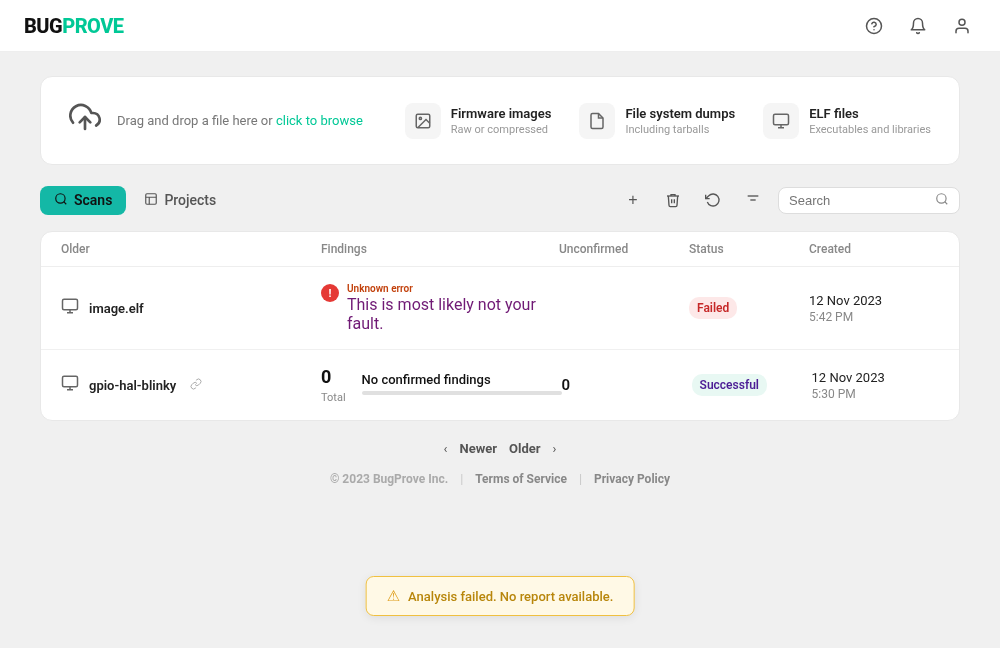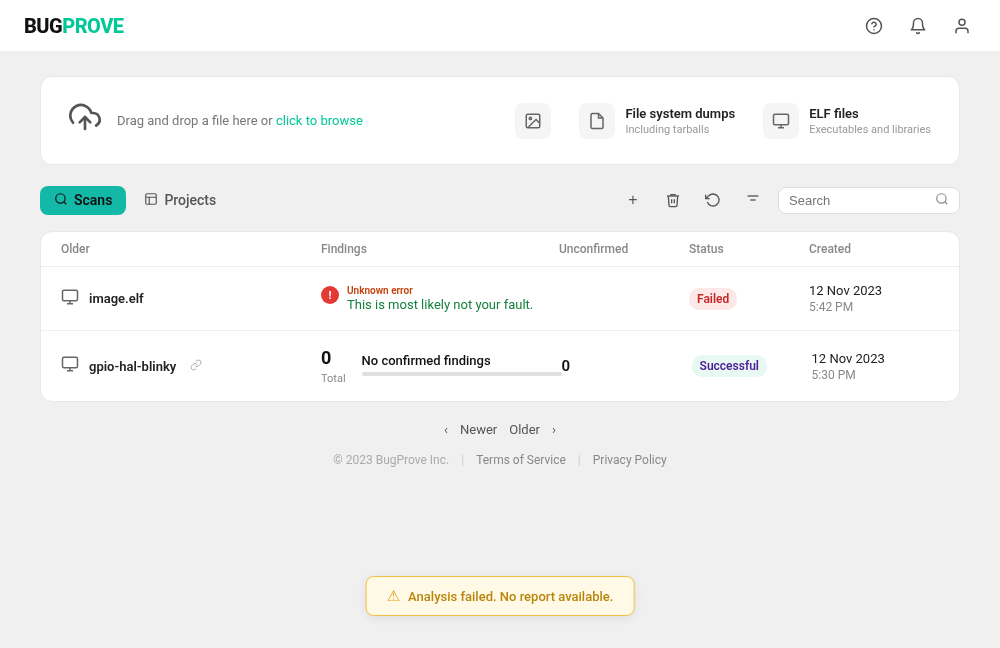--- a/index.html
+++ b/index.html
@@ -239,22 +239,22 @@
       font-weight: 700;
       flex-shrink: 0;
       margin-top: 1px;
     }
     .finding-title {
       font-weight: 600;
       font-size: 10px;
       color: #c2410c;
     }
     .finding-sub {
-      font-size: 13px;
-      color: #15803d;
+      font-size: 16px;
+      color: #701a75;
       margin-top: 1px;
     }
     .finding-count {
       display: flex;
       flex-direction: column;
       gap: 4px;
     }
     .finding-count-num {
       font-size: 18px;
       font-weight: 700;
@@ -318,32 +318,33 @@
       gap: 12px;
       margin-top: 20px;
       font-size: 13px;
       color: #555;
     }
     .page-btn {
       cursor: pointer;
       color: #555;
       font-size: 13px;
     }
-    .page-label { font-weight: 400; }
+    .page-label { font-weight: 700; }
 
     
     .footer {
       text-align: center;
       margin-top: 16px;
       font-size: 12px;
       color: #aaa;
       display: flex;
       align-items: center;
       justify-content: center;
       gap: 12px;
+      font-weight: bold;
     }
     .footer-link {
       color: #888;
       cursor: pointer;
       text-decoration: none;
     }
     .footer-sep { color: #ccc; }
 
     
     .toast {
@@ -413,20 +414,24 @@
       </div>
     </div>
     <div class="upload-types">
       <div class="upload-type-item">
         <div class="upload-type-icon">
           <svg width="18" height="18" viewBox="0 0 24 24" fill="none" stroke="#666" stroke-width="2">
             <rect x="3" y="3" width="18" height="18" rx="2"></rect>
               <circle cx="8.5" cy="8.5" r="1.5"></circle>
               <polyline points="21 15 16 10 5 21"></polyline>
           </svg>
+        </div>
+        <div>
+          <div class="upload-type-label">Firmware images</div>
+          <div class="upload-type-sub">Raw or compressed</div>
         </div>
       </div>
       <div class="upload-type-item">
         <div class="upload-type-icon">
           <svg width="18" height="18" viewBox="0 0 24 24" fill="none" stroke="#666" stroke-width="2">
             <path d="M14 2H6a2 2 0 00-2 2v16a2 2 0 002 2h12a2 2 0 002-2V8z"></path>
               <polyline points="14 2 14 8 20 8"></polyline>
           </svg>
         </div>
         <div>

